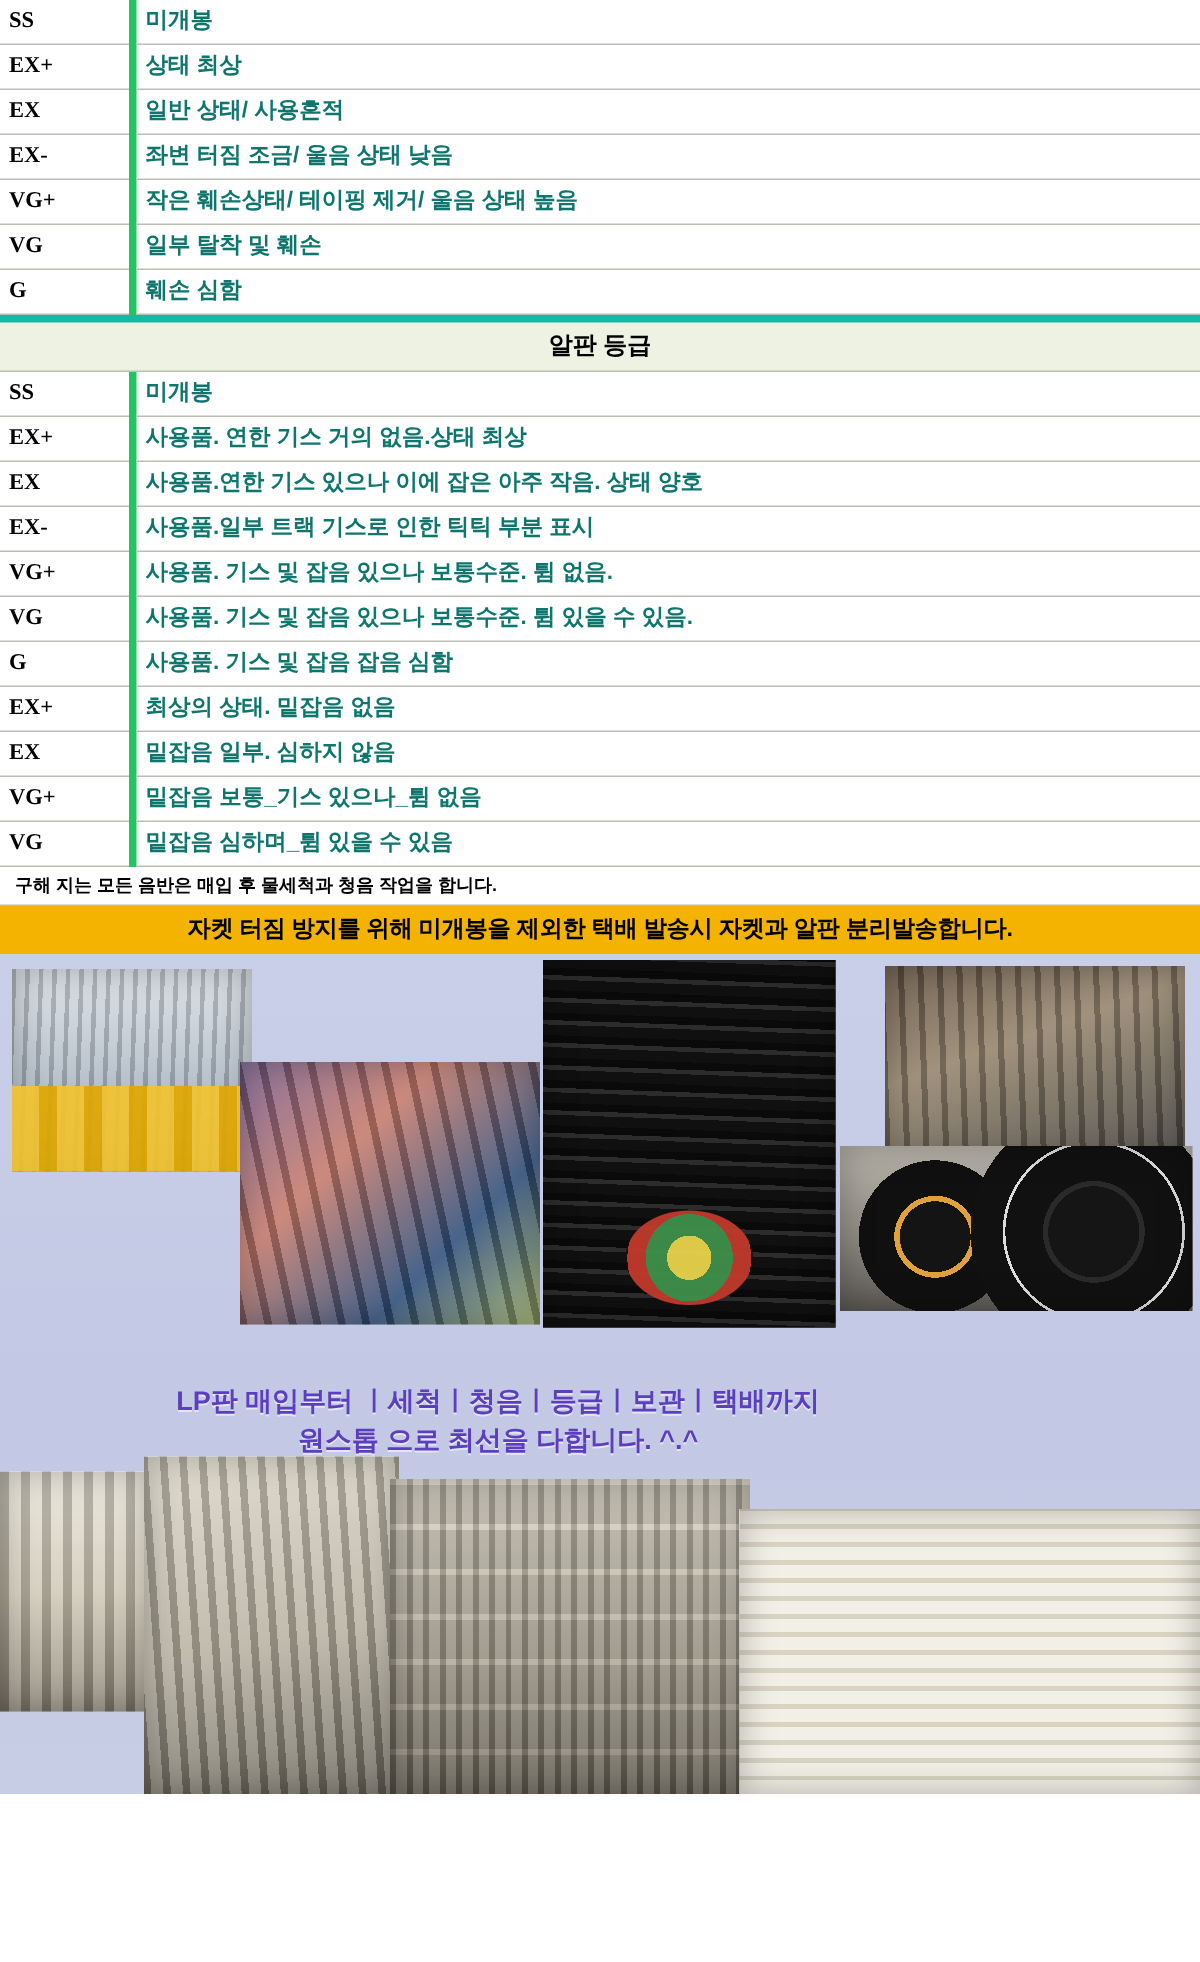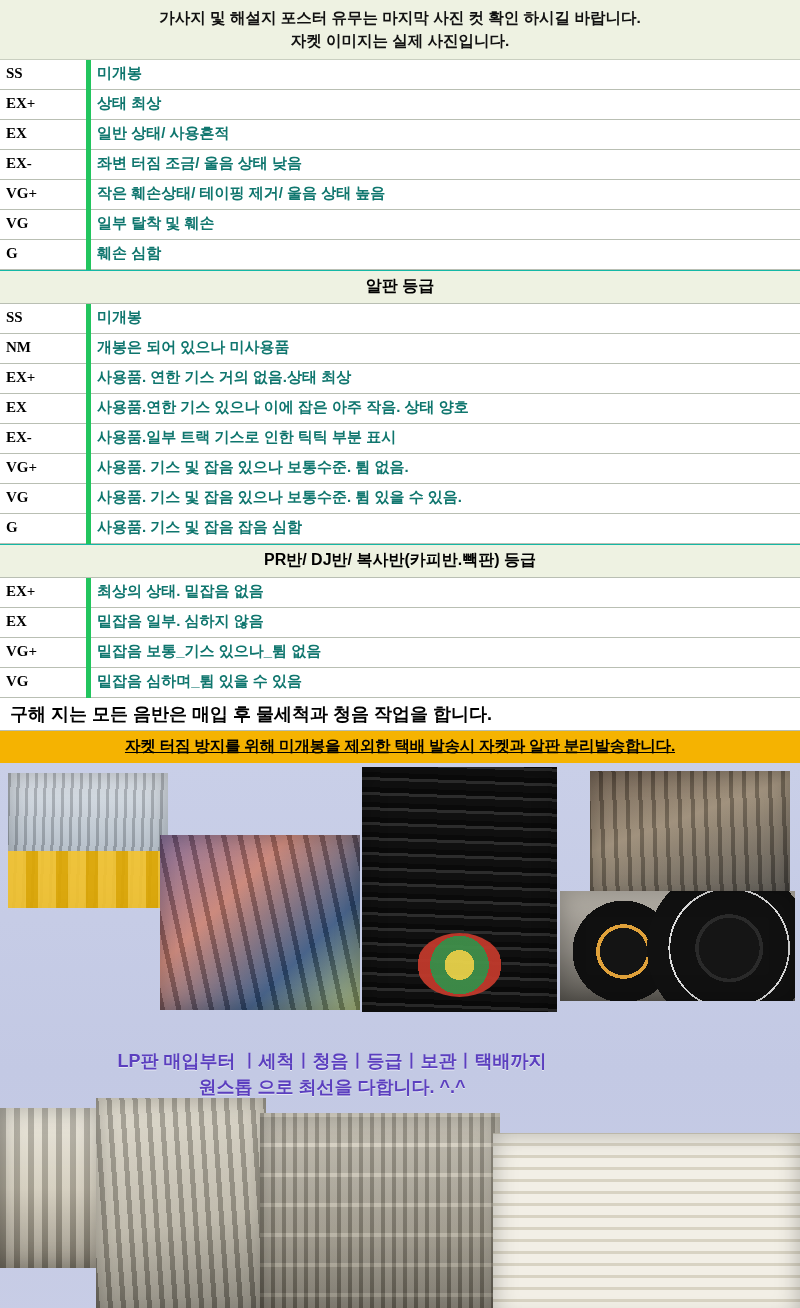--- a/index.html
+++ b/index.html
@@ -65,37 +65,36 @@
     font-size: 14.5px;
     padding-left: 14px;
   }
   .section-head {
     background: #eef2e2;
     text-align: center;
     font-weight: 700;
     font-size: 16px;
     padding: 5px 0 6px 0;
     border-bottom: 1px solid #b9bfb3;
-    border-top: 1px solid #14b8a6;
+    border-top: 5px solid #14b8a6;
   }
   .plain-line {
     font-weight: 700;
-    font-size: 18px;
+    font-size: 12px;
     padding: 4px 0 4px 10px;
     border-bottom: 1px solid #b9bfb3;
   }
   .banner {
     background: #f5b301;
     color: #000;
     font-weight: 700;
     font-size: 15.5px;
     text-align: center;
     padding: 5px 0 6px 0;
     letter-spacing: -0.2px;
-    text-decoration: underline;
   }
 
   
   .collage {
     position: relative;
     width: 800px;
     height: 560px;
     background: linear-gradient(180deg,#c9cfe8 0%, #c3c9e4 55%, #c8cde6 100%);
     overflow: hidden;
   }
@@ -184,24 +183,20 @@
     position:absolute; inset:0;
     box-shadow: inset 0 0 24px rgba(0,0,0,.28);
     pointer-events:none;
   }
 </style>
 </head>
 <body>
 
 <div class="page">
 
-  <div class="notice">
-    <div>가사지 및 해설지 포스터 유무는 마지막 사진 컷 확인 하시길 바랍니다.</div>
-    <div>자켓 이미지는 실제 사진입니다.</div>
-  </div>
 
   <table class="table">
     <tbody>
       <tr>
         <td class="code">SS</td>
         <td class="desc">미개봉</td>
       </tr>
       <tr>
         <td class="code">EX+</td>
         <td class="desc">상태 최상</td>
@@ -230,24 +225,20 @@
   </table>
 
   <div class="section-head">알판 등급</div>
   <table class="table">
     <tbody>
       <tr>
         <td class="code">SS</td>
         <td class="desc">미개봉</td>
       </tr>
       <tr>
-        <td class="code">NM</td>
-        <td class="desc">개봉은 되어 있으나 미사용품</td>
-      </tr>
-      <tr>
         <td class="code">EX+</td>
         <td class="desc">사용품. 연한 기스 거의 없음.상태 최상</td>
       </tr>
       <tr>
         <td class="code">EX</td>
         <td class="desc">사용품.연한 기스 있으나 이에 잡은 아주 작음. 상태 양호</td>
       </tr>
       <tr>
         <td class="code">EX-</td>
         <td class="desc">사용품.일부 트랙 기스로 인한 틱틱 부분 표시</td>
@@ -260,21 +251,20 @@
         <td class="code">VG</td>
         <td class="desc">사용품. 기스 및 잡음 있으나 보통수준. 튐 있을 수 있음.</td>
       </tr>
       <tr>
         <td class="code">G</td>
         <td class="desc">사용품. 기스 및 잡음 잡음 심함</td>
       </tr>
     </tbody>
   </table>
 
-  <div class="section-head">PR반/ DJ반/ 복사반(카피반.빽판) 등급</div>
   <table class="table">
     <tbody>
       <tr>
         <td class="code">EX+</td>
         <td class="desc">최상의 상태. 밑잡음 없음</td>
       </tr>
       <tr>
         <td class="code">EX</td>
         <td class="desc">밑잡음 일부. 심하지 않음</td>
       </tr>

